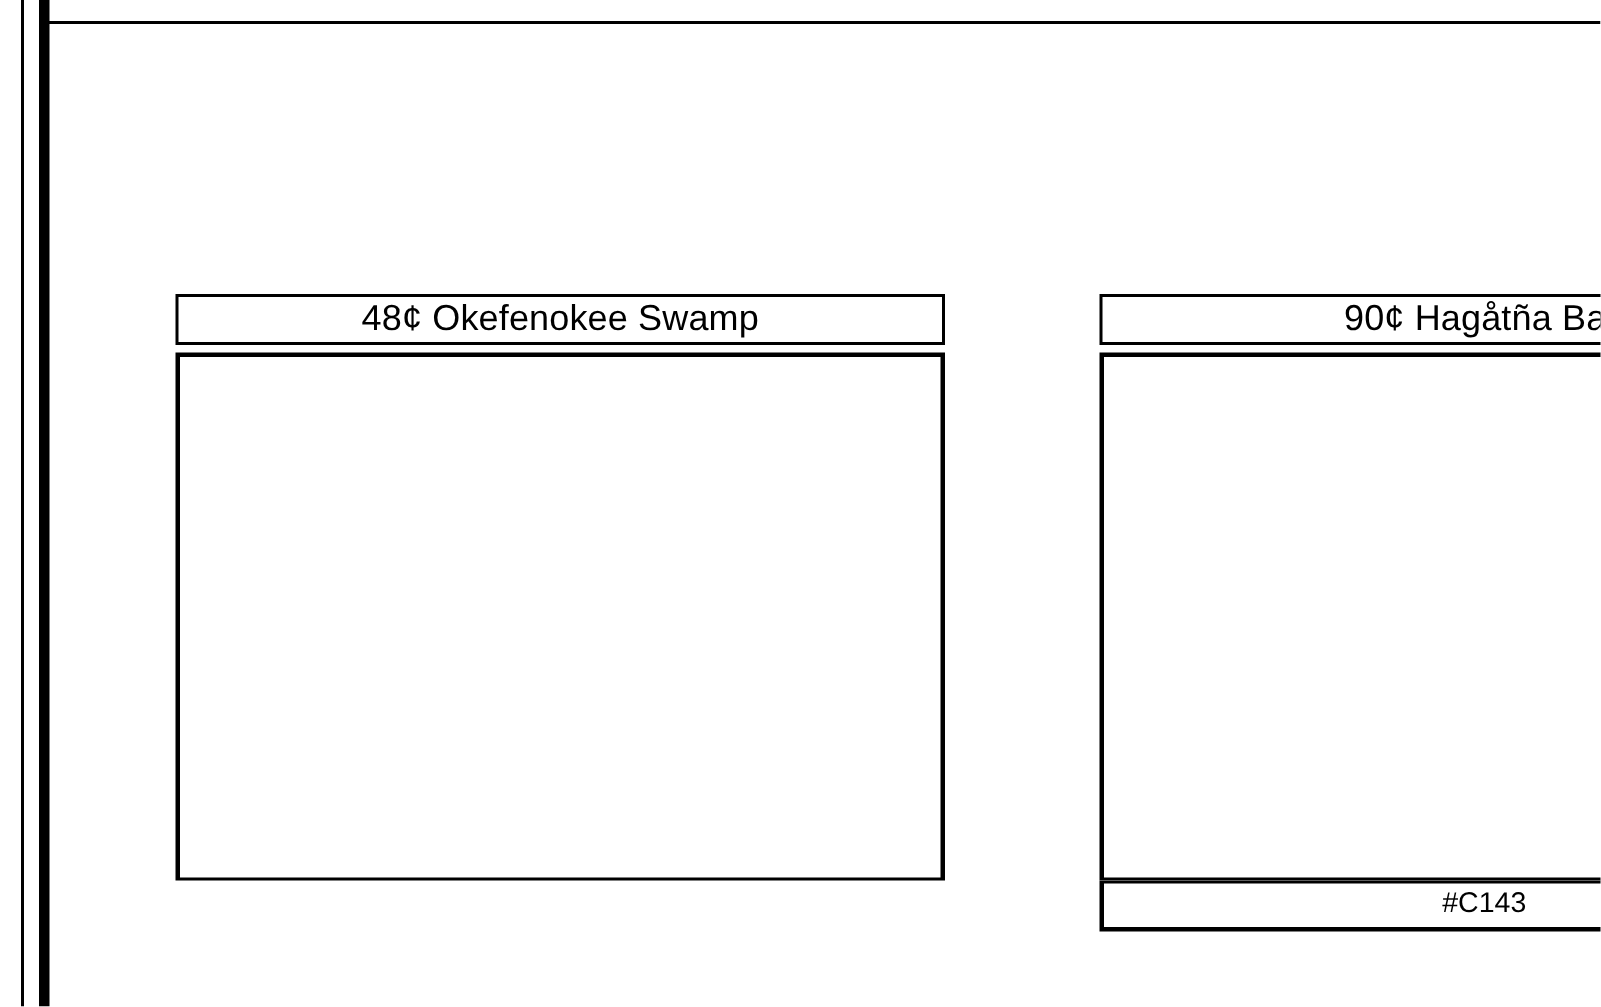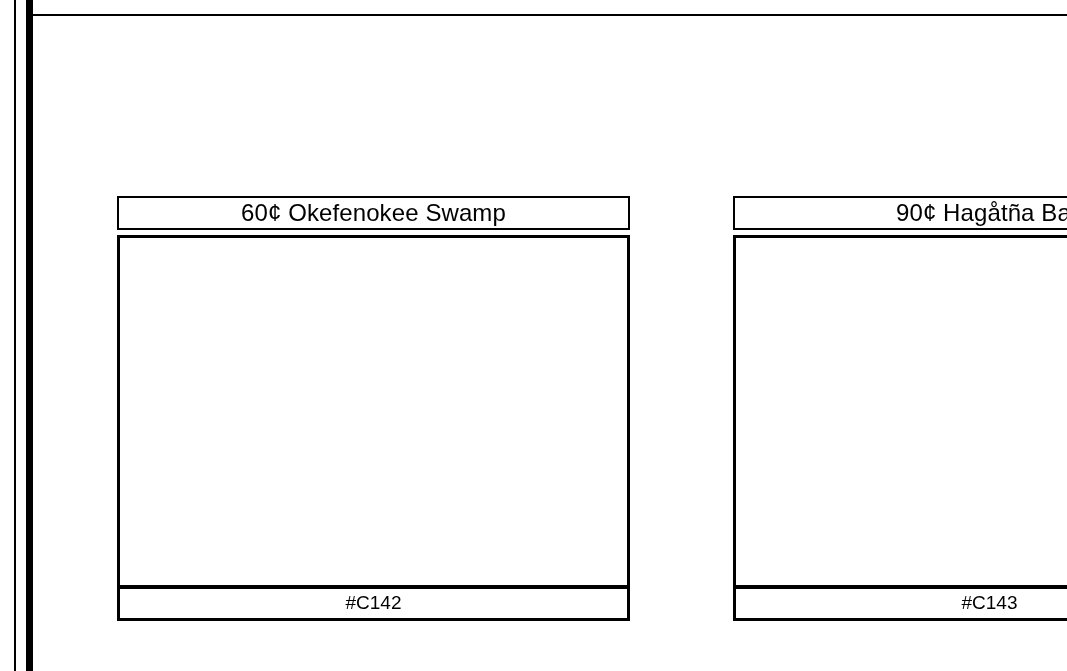--- a/index.html
+++ b/index.html
@@ -97,22 +97,21 @@
 </head>
 <body>
 
 <div class="page-frame">
   <div class="frame-line-thin-v"></div>
   <div class="frame-line-thick-v"></div>
   <div class="frame-line-h"></div>
 </div>
 
 <div class="card card-1">
-  <div class="card-title">60¢ Okefenokee Swamp</div>
+  <div class="card-title">48¢ Okefenokee Swamp</div>
   <div class="card-body"></div>
-  <div class="card-footer">#C142</div>
 </div>
 
 <div class="card card-2">
   <div class="card-title">90¢ Hagåtña Bay</div>
   <div class="card-body"></div>
   <div class="card-footer">#C143</div>
 </div>
 
 </body></html>

